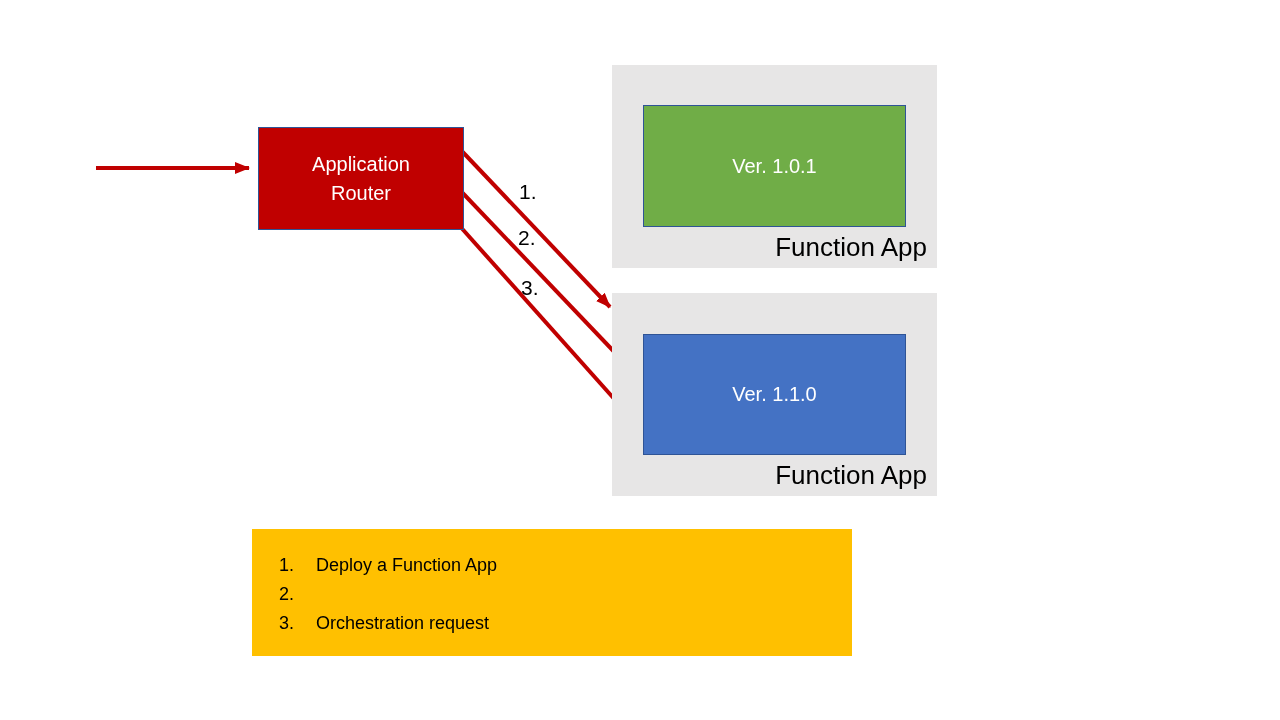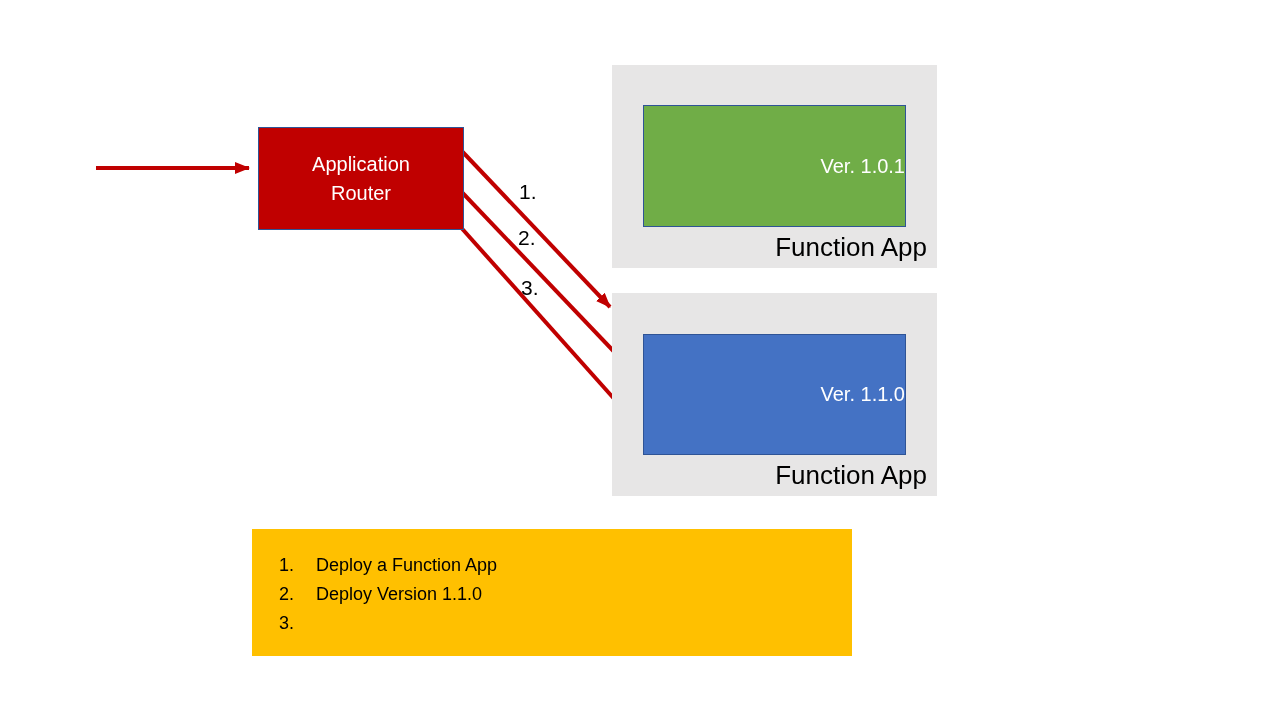--- a/index.html
+++ b/index.html
@@ -42,21 +42,21 @@
   .fa-container.top { left: 612px; top: 65px; }
   .fa-container.bottom { left: 612px; top: 293px; }
   .version-box {
     position: absolute;
     left: 31px;
     width: 263px; height: 122px;
     box-sizing: border-box;
     border: 1.5px solid #2F5496;
     display: flex;
     align-items: center;
-    justify-content: flex-end;
+    justify-content: center;
     color: #ffffff;
     font-size: 20px;
   }
   .fa-container.top .version-box { top: 40px; }
   .fa-container.bottom .version-box { top: 41px; height: 121px; }
   .fa-label {
     position: absolute;
     right: 10px; bottom: 5px;
     color: #000000;
     font-size: 26px;
@@ -125,20 +125,20 @@
   <div class="arrow-num n2">2.</div>
   <div class="arrow-num n3">3.</div>
 
   <div class="note-box" style="background-color: rgb(255, 192, 0);">
     <div class="note-row">
       <span class="note-num">1.</span>
       <span class="note-text">Deploy a Function App</span>
     </div>
     <div class="note-row">
       <span class="note-num">2.</span>
-      <span class="note-text">Deploy Version 1.1.0</span>
     </div>
     <div class="note-row">
       <span class="note-num">3.</span>
+      <span class="note-text">Orchestration request</span>
     </div>
   </div>
 
 </div>
 
 </body></html>

